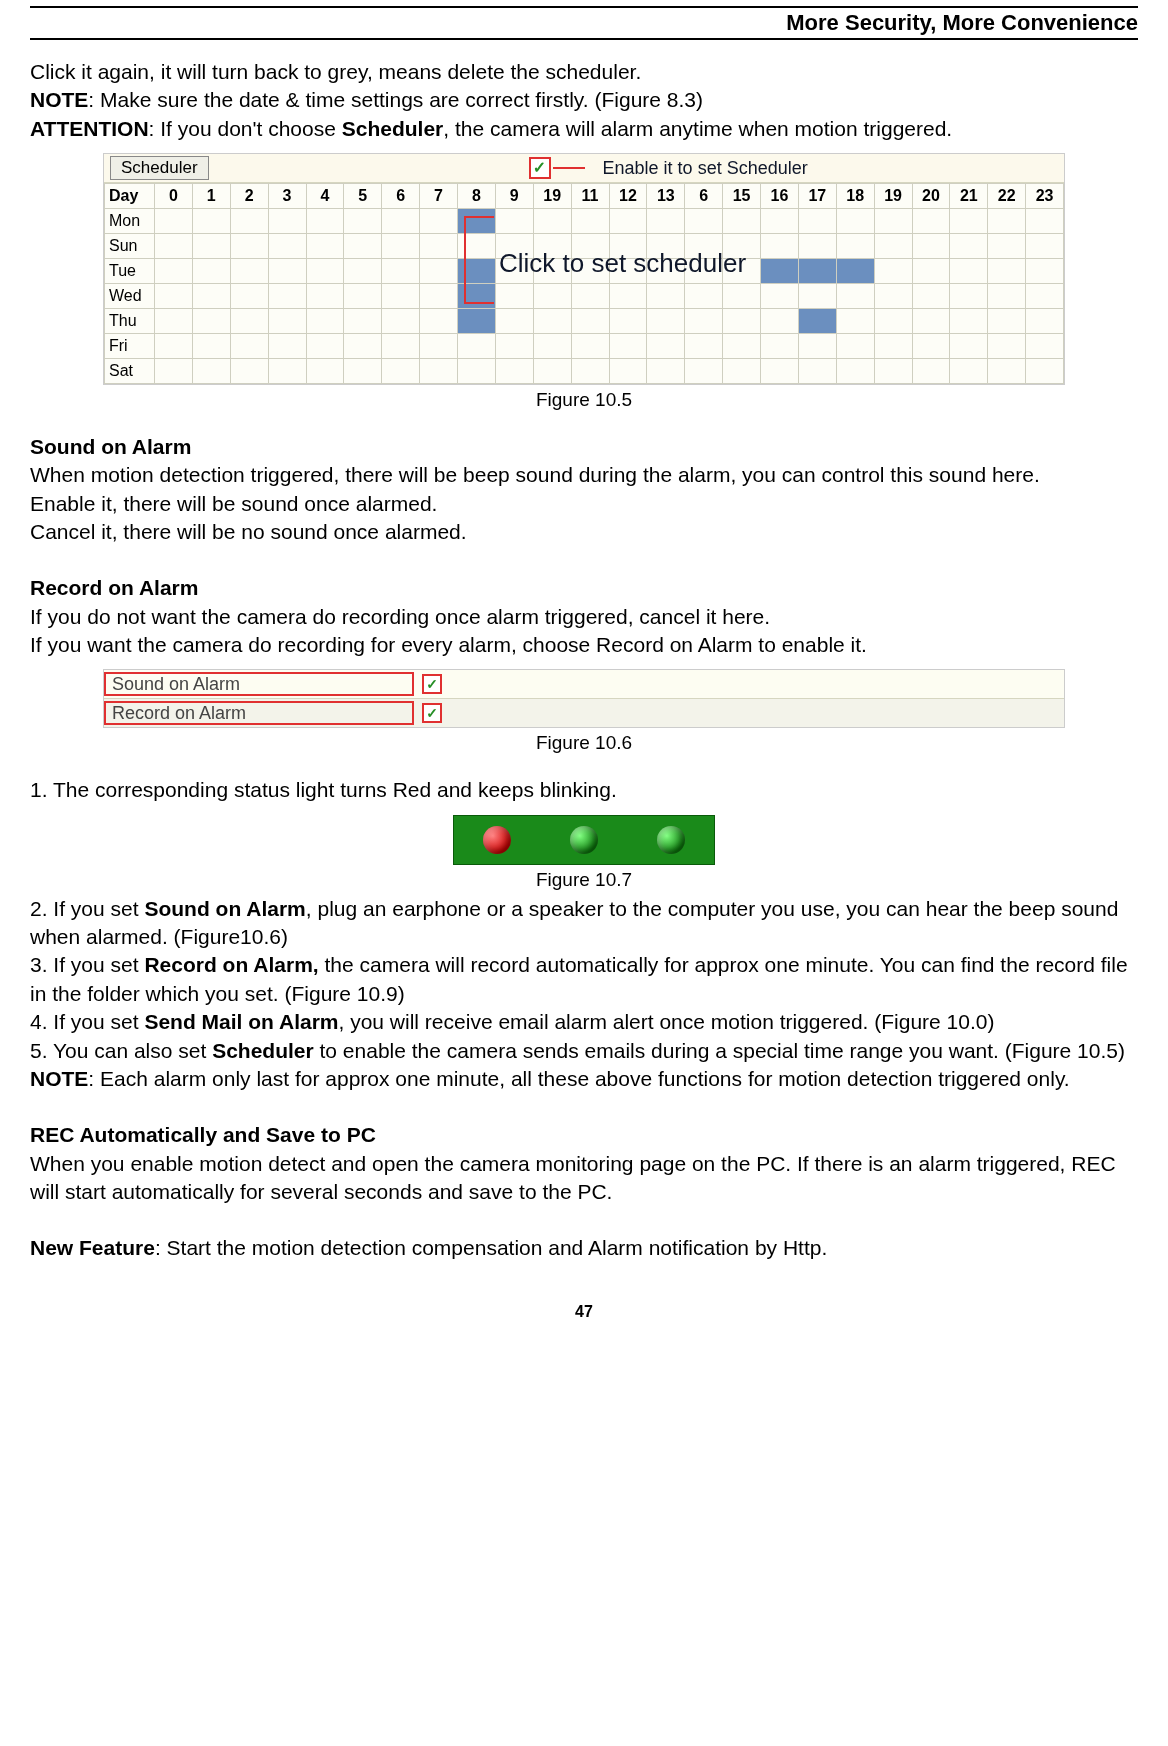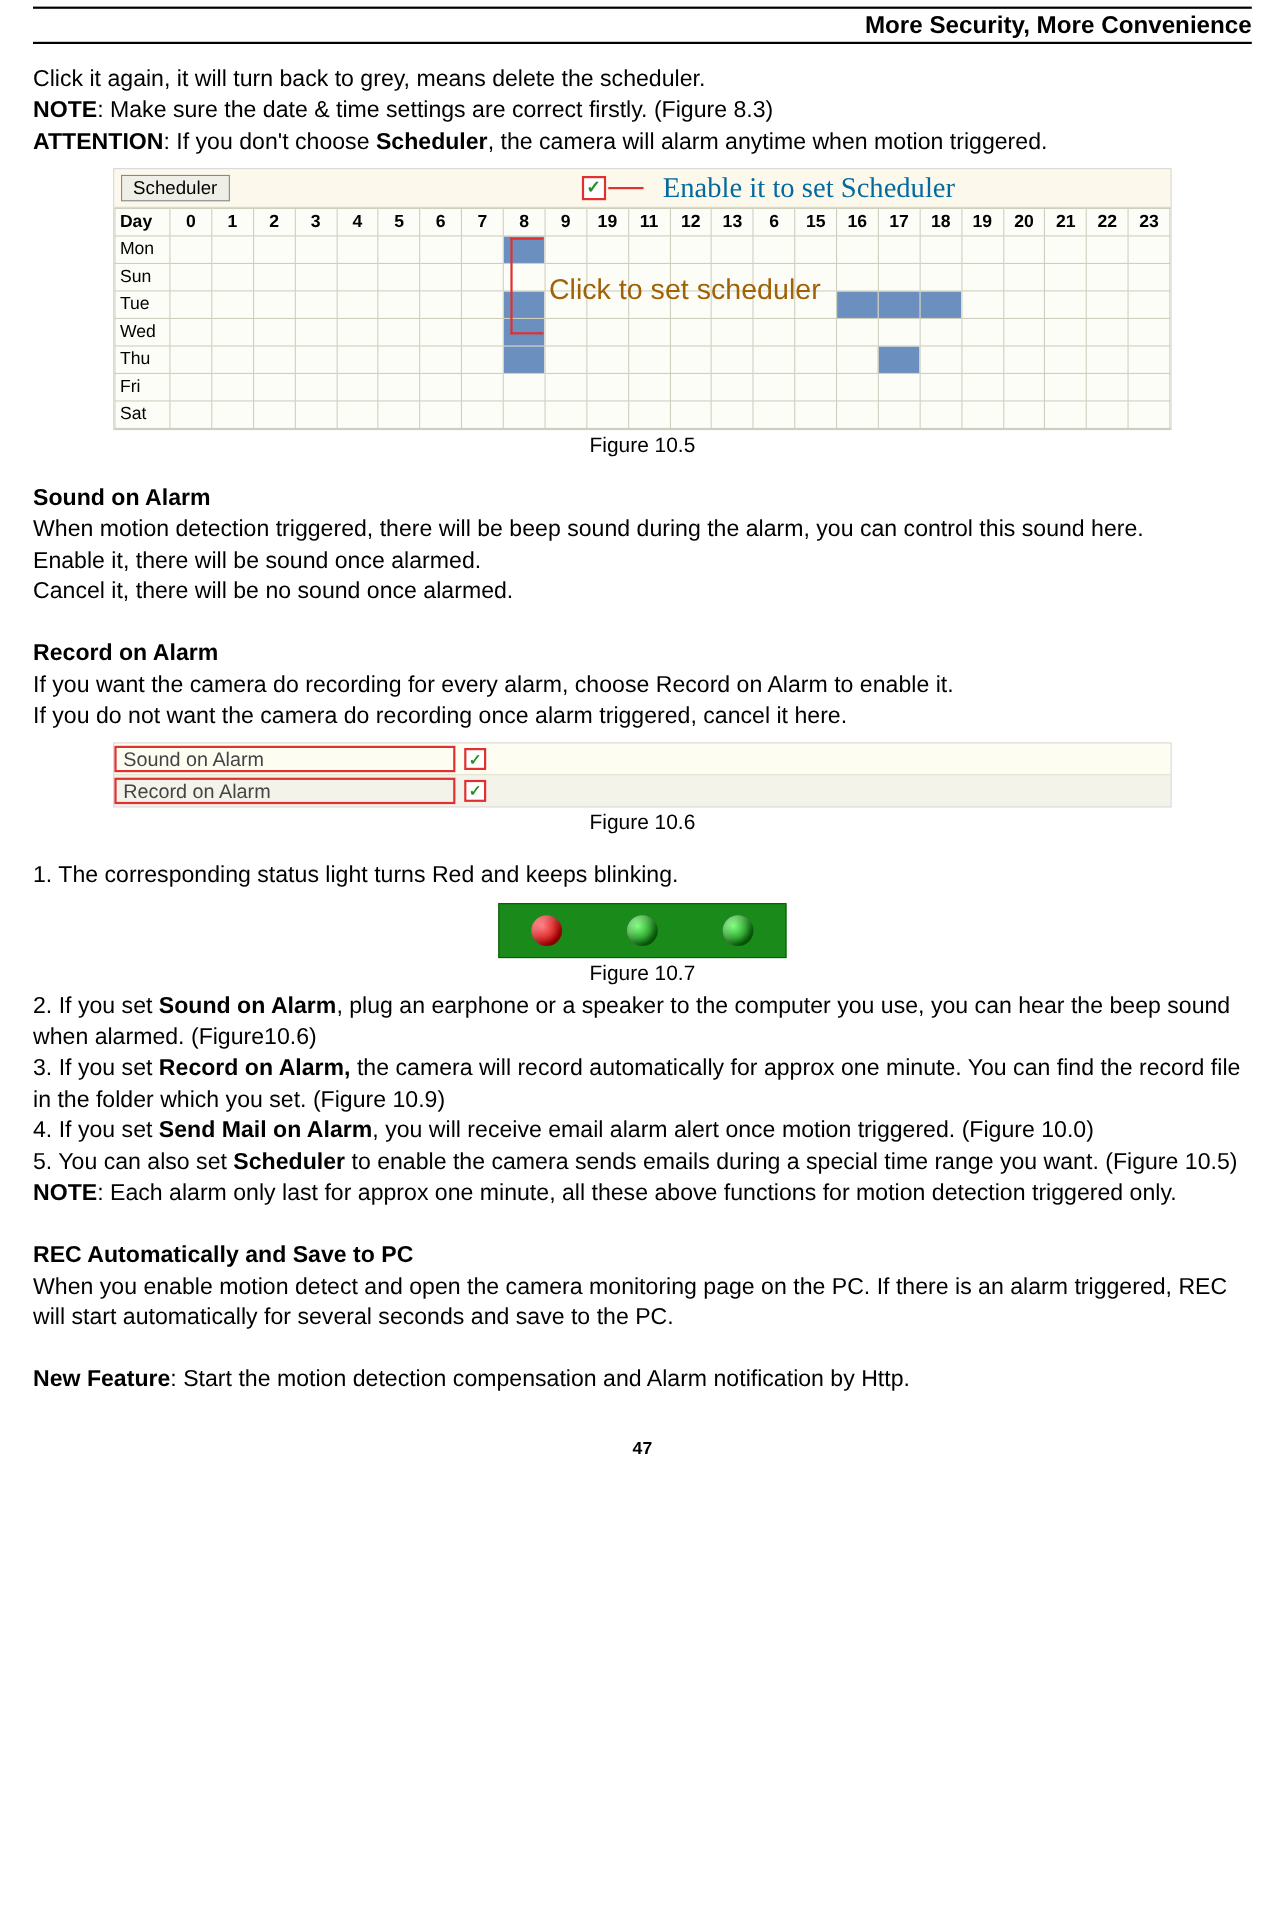--- a/index.html
+++ b/index.html
@@ -84,23 +84,23 @@
     position: relative;
     box-sizing: border-box;
   }
   .fig105-enable-check .tick {
     color: #268f26;
     font-weight: bold;
     font-size: 16px;
     line-height: 1;
   }
   .fig105-enable-label {
-    color: #0369a1;
-    font-size: 26px;
-    font-family: Liberation Serif, serif;
+    color: #0f172a;
+    font-size: 18px;
+    font-family: Liberation Sans, sans-serif;
     margin-left: 18px;
   }
   .fig105-enable-line {
     display: inline-block;
     width: 32px;
     height: 2px;
     background: #e03030;
     vertical-align: middle;
     margin: 0 0 0 2px;
   }
@@ -124,21 +124,21 @@
     padding-left: 4px;
     background: #fdfdf7;
     margin-left: 41px;
   }
   .sched-table .armed { background: #6b8fbf; }
 
   .fig105-click-label {
     position: absolute;
     left: 395px;
     top: 94px;
-    color: #a16207;
+    color: #0f172a;
     font-size: 26px;
     font-family: "Comic Sans MS", cursive, sans-serif;
     pointer-events: none;
   }
   .fig105-click-lines {
     position: absolute;
     left: 360px;
     top: 62px;
     width: 30px;
     height: 88px;
@@ -488,22 +488,22 @@
   <div class="body-text">
     <p><strong>Sound on Alarm</strong></p>
     <p>When motion detection triggered, there will be beep sound during the alarm, you can control this sound here.</p>
     <p>Enable it, there will be sound once alarmed.</p>
     <p>Cancel it, there will be no sound once alarmed.</p>
   </div>
 
   <br>
   <div class="body-text">
     <p><strong>Record on Alarm</strong></p>
+    <p>If you do not want the camera do recording once alarm triggered, cancel it here.</p>
     <p>If you want the camera do recording for every alarm, choose Record on Alarm to enable it.</p>
-    <p>If you do not want the camera do recording once alarm triggered, cancel it here.</p>
   </div>
 
   
   <div class="figure-block">
     <div class="fig106-wrap">
       <div class="fig106-row fig106-hline">
         <span class="fig106-label">Sound on Alarm</span>
         <span class="fig106-check">
             <span class="tick">✓</span>
           </span>

